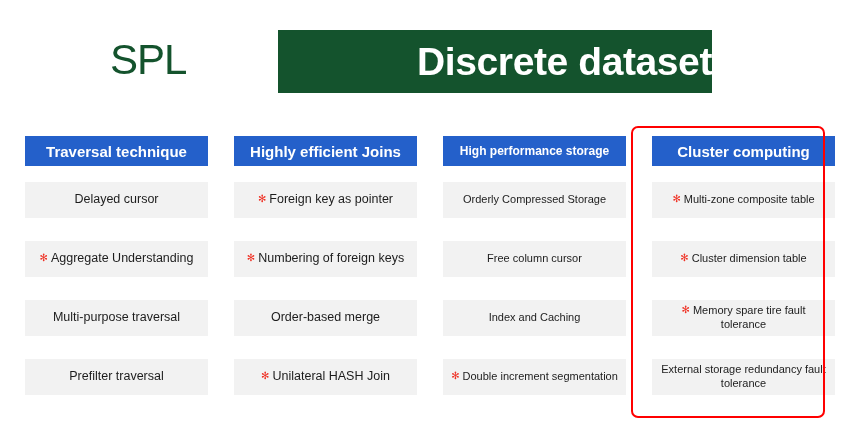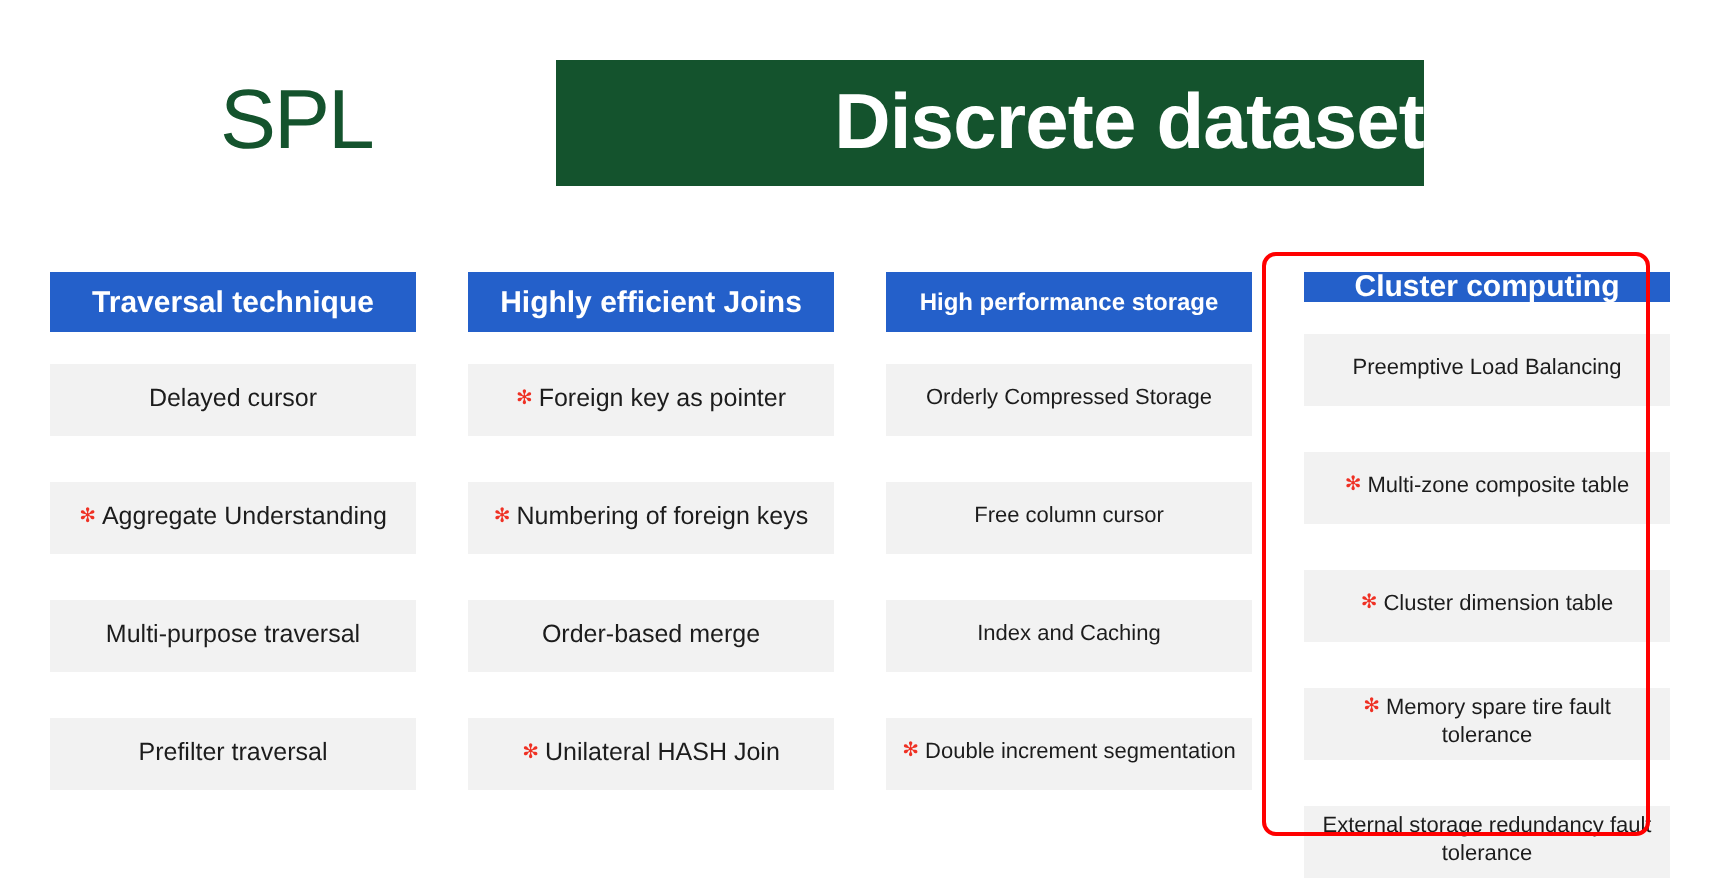--- a/index.html
+++ b/index.html
@@ -205,23 +205,20 @@
             <span class="cell-text"><span class="star">✻</span><span>Double increment segmentation</span></span>
           </div>
         </div>
       </div>
       <div class="column col-small">
         <div class="col-head">
           <span class="col-head-text">Cluster computing</span>
         </div>
         <div class="cells">
           <div class="cell">
-            <span class="cell-text"><span>Preemptive Load Balancing</span></span>
-          </div>
-          <div class="cell">
             <span class="cell-text"><span class="star">✻</span><span>Multi-zone composite table</span></span>
           </div>
           <div class="cell">
             <span class="cell-text"><span class="star">✻</span><span>Cluster dimension table</span></span>
           </div>
           <div class="cell">
             <span class="cell-text"><span class="star">✻</span><span>Memory spare tire fault tolerance</span></span>
           </div>
           <div class="cell">
             <span class="cell-text"><span>External storage redundancy fault tolerance</span></span>

